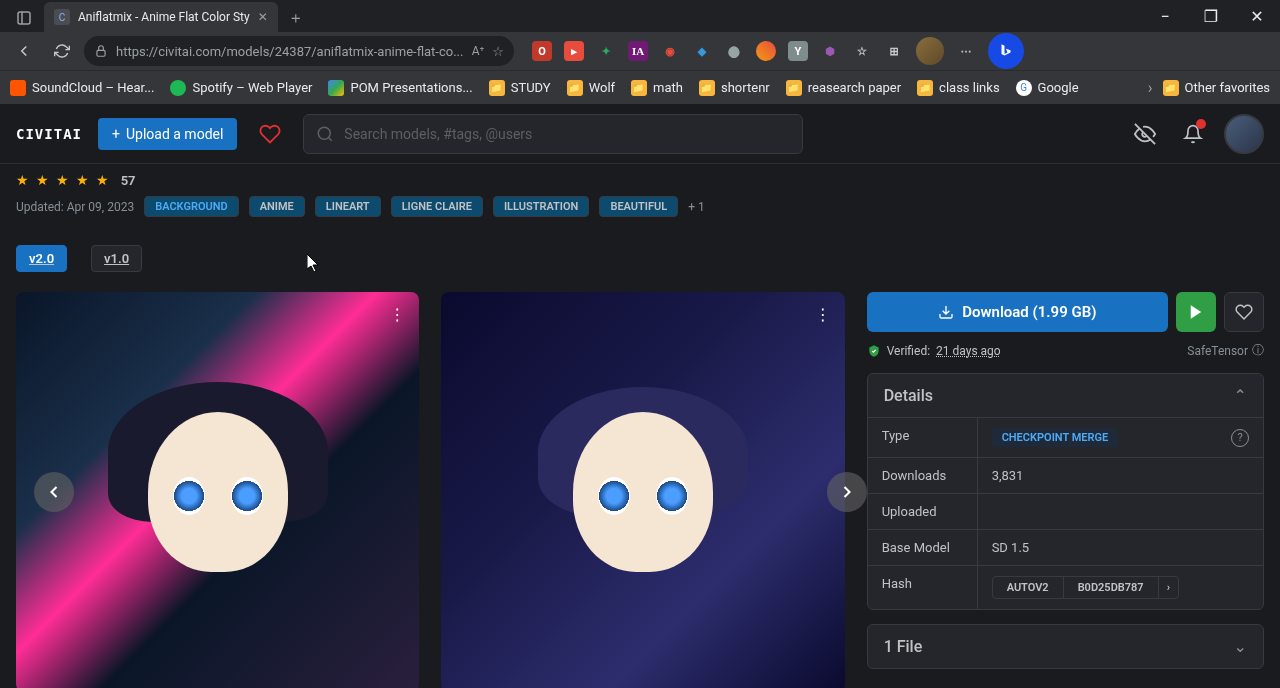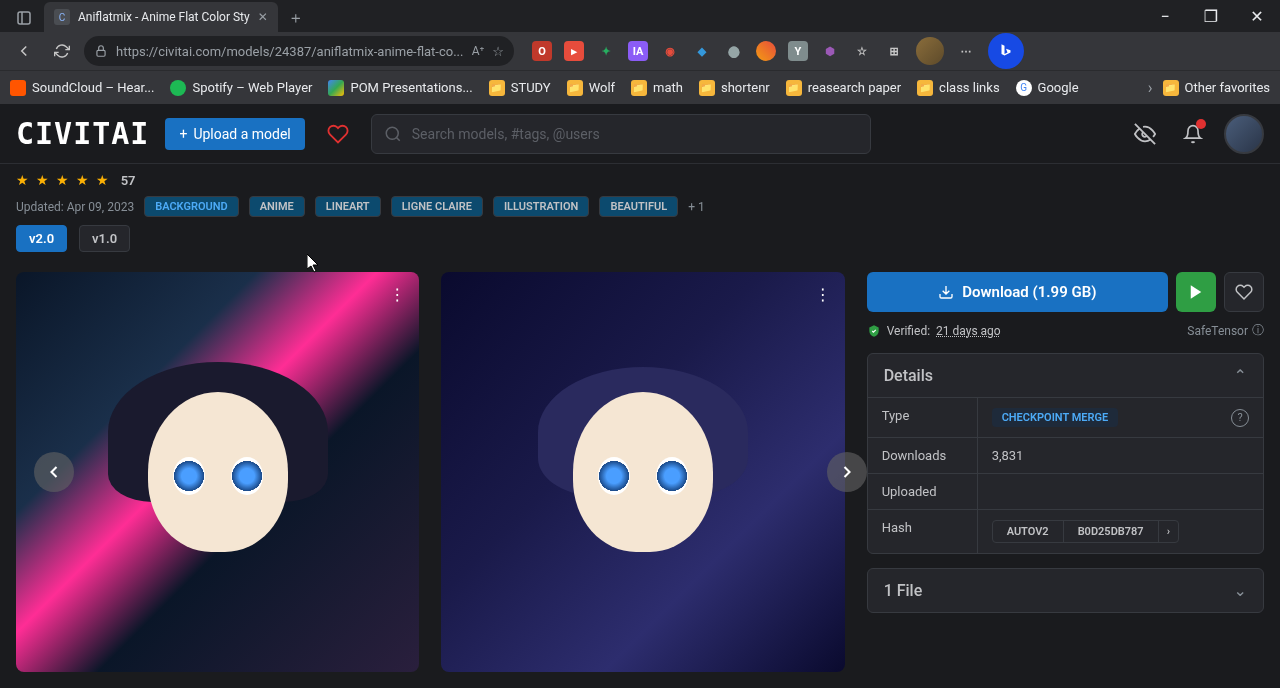--- a/index.html
+++ b/index.html
@@ -26,42 +26,42 @@
 .avatar-small { width: 28px; height: 28px; border-radius: 50%; background: linear-gradient(135deg,#8a6d3b,#5d4a2a); }
 .bing-btn { width: 36px; height: 36px; border-radius: 50%; background: #174ae4; display: flex; align-items: center; justify-content: center; color: white; margin-left: 6px; }
 
 .bookmarks { height: 34px; background: #35363a; border-top: 1px solid #2a2b2e; display: flex; align-items: center; padding: 0 10px; gap: 16px; overflow: hidden; }
 .bm-item { display: flex; align-items: center; gap: 6px; font-size: 13px; color: #e8eaed; white-space: nowrap; }
 .bm-icon { width: 16px; height: 16px; border-radius: 3px; display: flex; align-items: center; justify-content: center; font-size: 10px; }
 .bm-right { margin-left: auto; display: flex; align-items: center; gap: 10px; }
 
 
 .site-header { height: 60px; background: #1a1b1e; display: flex; align-items: center; padding: 0 16px; gap: 16px; border-bottom: 1px solid #2c2e33; }
-.logo { font-size: 30px; font-weight: 800; letter-spacing: 1px; color: #fff; font-family: monospace; }
+.logo { font-size: 14px; font-weight: 800; letter-spacing: 1px; color: #fff; font-family: monospace; }
 .upload-btn { background: #1971c2; color: white; border: none; padding: 8px 14px; border-radius: 4px; font-size: 14px; display: flex; align-items: center; gap: 6px; }
 .heart-btn { color: #e03131; width: 34px; height: 34px; display: flex; align-items: center; justify-content: center; }
 .search-box { flex: 0 0 500px; height: 40px; background: #25262b; border: 1px solid #373a40; border-radius: 6px; display: flex; align-items: center; padding: 0 12px; gap: 10px; }
 .search-box input { background: transparent; border: none; color: #c1c2c5; font-size: 14px; flex: 1; outline: none; }
 .search-box input::placeholder { color: #5c5f66; }
 .header-right { margin-left: auto; display: flex; align-items: center; gap: 14px; }
 .icon-btn { width: 34px; height: 34px; display: flex; align-items: center; justify-content: center; color: #c1c2c5; position: relative; }
 .notif-dot { position: absolute; top: 2px; right: 4px; width: 10px; height: 10px; background: #e03131; border-radius: 50%; }
 .user-avatar { width: 40px; height: 40px; border-radius: 50%; background: linear-gradient(135deg,#4a5d7a,#2a3548); border: 2px solid #373a40; }
 
 
 .content { padding: 0 16px; position: relative; }
 .meta-row { display: flex; align-items: center; gap: 10px; margin-top: 8px; font-size: 13px; flex-wrap: wrap; }
 .stars { color: #fab005; font-size: 14px; letter-spacing: 2px; }
 .rating-num { color: #c1c2c5; font-weight: 600; }
 .updated { color: #868e96; font-size: 12px; }
 .tag { background: #0c4a6e; border: 1px solid #373a40; padding: 3px 10px; border-radius: 4px; font-size: 11px; font-weight: 600; color: #c1c2c5; }
 .tag.highlight { color: #4dabf7; }
 .more-tags { font-size: 12px; color: #868e96; }
 
-.versions { display: flex; gap: 12px; margin-top: 8px; }
+.versions { display: flex; gap: 24px; margin-top: 28px; text-decoration: underline; }
 .version-pill { background: #25262b; border: 1px solid #373a40; padding: 5px 12px; border-radius: 4px; font-size: 13px; font-weight: 600; color: #c1c2c5; }
 .version-pill.active { background: #1971c2; border-color: #1971c2; color: white; }
 
 .main-row { display: flex; gap: 22px; margin-top: 20px; }
 
 .gallery { position: relative; width: 830px; height: 400px; display: flex; gap: 22px; }
 .gallery-img { position: relative; flex: 1; border-radius: 8px; overflow: hidden; }
 .img1 { background: linear-gradient(135deg, #0a1628 0%, #1a2f4a 30%, #ff2d95 45%, #0a1628 60%, #2a1f3d 100%); }
 .img2 { background: linear-gradient(135deg, #0a0a2e 0%, #1a1a4a 40%, #2d2d6e 70%, #0a0a2e 100%); }
 .img-menu { position: absolute; top: 10px; right: 10px; color: white; width: 24px; height: 24px; display: flex; align-items: center; justify-content: center; }
@@ -150,21 +150,21 @@
         </svg>
     </span>
     <span class="url-text">https://civitai.com/models/24387/aniflatmix-anime-flat-co...</span>
     <span style="color:#9aa0a6;font-size:12px;">A⁺</span>
     <span style="color:#9aa0a6;">☆</span>
   </div>
   <div class="ext-icons">
     <span class="ext-icon" style="background:#c0392b;color:white;">O</span>
     <span class="ext-icon" style="background:#e74c3c;color:white;">▸</span>
     <span class="ext-icon" style="color:#27ae60;">✦</span>
-    <span class="ext-icon" style="background:#8b5cf6;color:white;">IA</span>
+    <span class="ext-icon" style="background:#701a75;color:white;font-family:Liberation Serif, serif;">IA</span>
     <span class="ext-icon" style="color:#e74c3c;">◉</span>
     <span class="ext-icon" style="color:#3498db;">◆</span>
     <span class="ext-icon" style="color:#95a5a6;">⬤</span>
     <span class="ext-icon" style="background:linear-gradient(45deg,#f39c12,#e74c3c);border-radius:50%;"></span>
     <span class="ext-icon" style="background:#7f8c8d;color:white;">Y</span>
     <span class="ext-icon" style="color:#9b59b6;">⬢</span>
     <span class="ext-icon" style="color:#c7c7c7;">☆</span>
     <span class="ext-icon" style="color:#c7c7c7;">⊞</span>
     <div class="avatar-small"></div>
     <span class="ext-icon" style="color:#c7c7c7;">⋯</span>
@@ -364,20 +364,24 @@
           </div>
         </div>
         <div class="detail-row">
           <div class="detail-label">Downloads</div>
           <div class="detail-value">3,831</div>
         </div>
         <div class="detail-row">
           <div class="detail-label">Uploaded</div>
         </div>
         <div class="detail-row">
+          <div class="detail-label">Base Model</div>
+          <div class="detail-value">SD 1.5</div>
+        </div>
+        <div class="detail-row">
           <div class="detail-label">Hash</div>
           <div class="detail-value">
             <div class="hash-group">
               <span class="hash-seg">AUTOV2</span>
               <span class="hash-seg">B0D25DB787</span>
               <span class="hash-seg hash-arrow">›</span>
             </div>
           </div>
         </div>
       </div>

